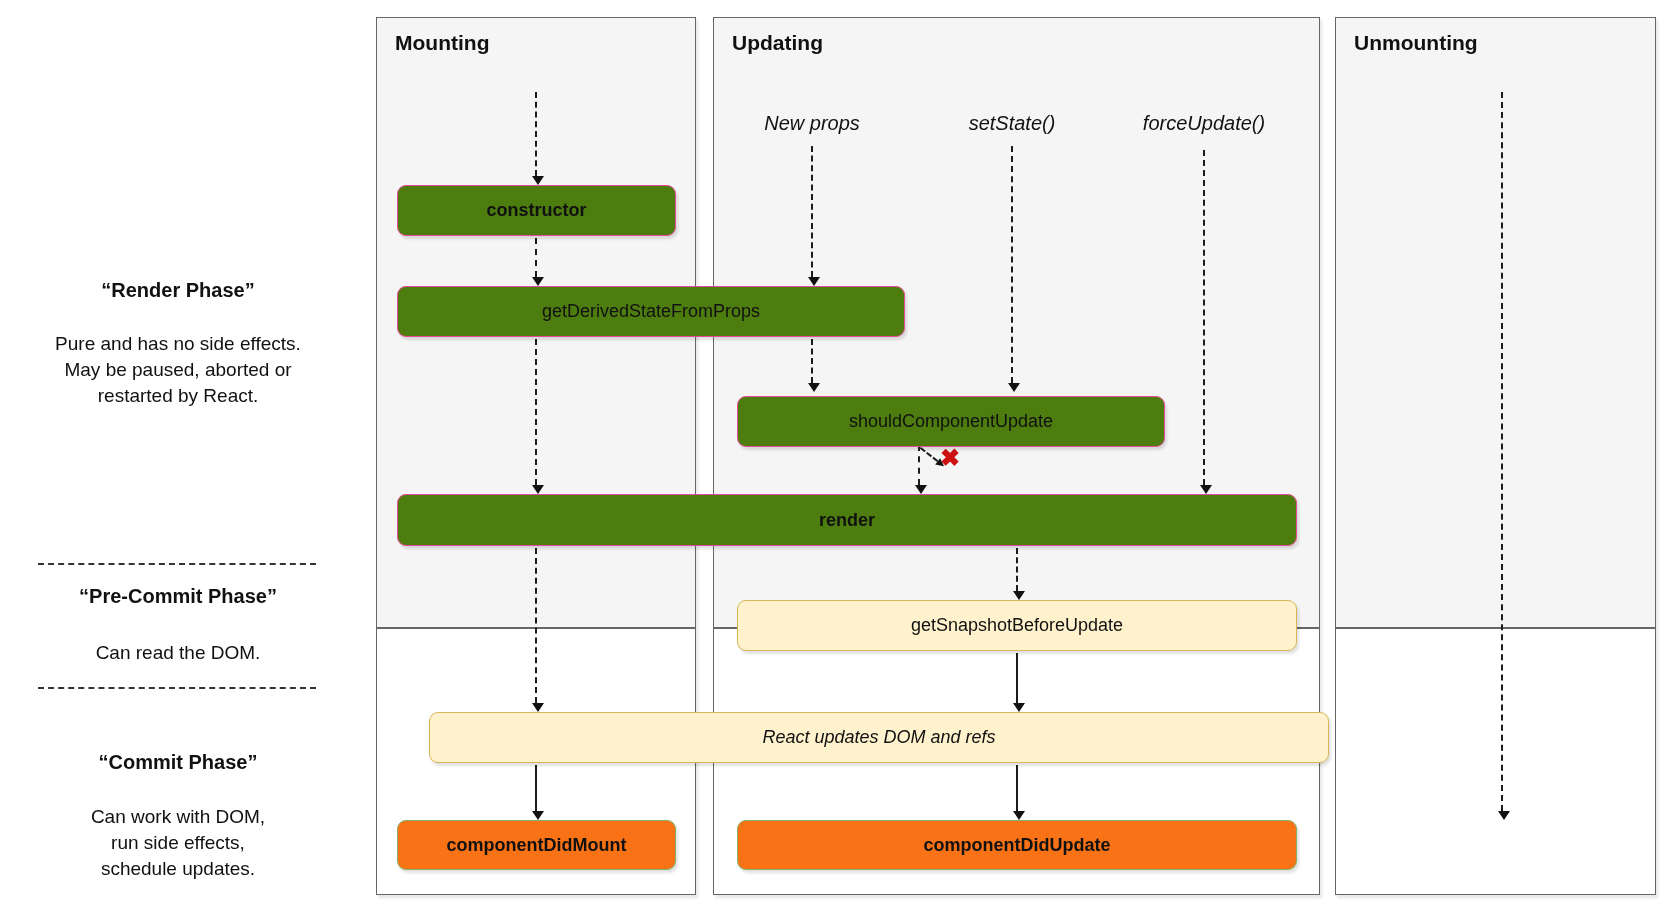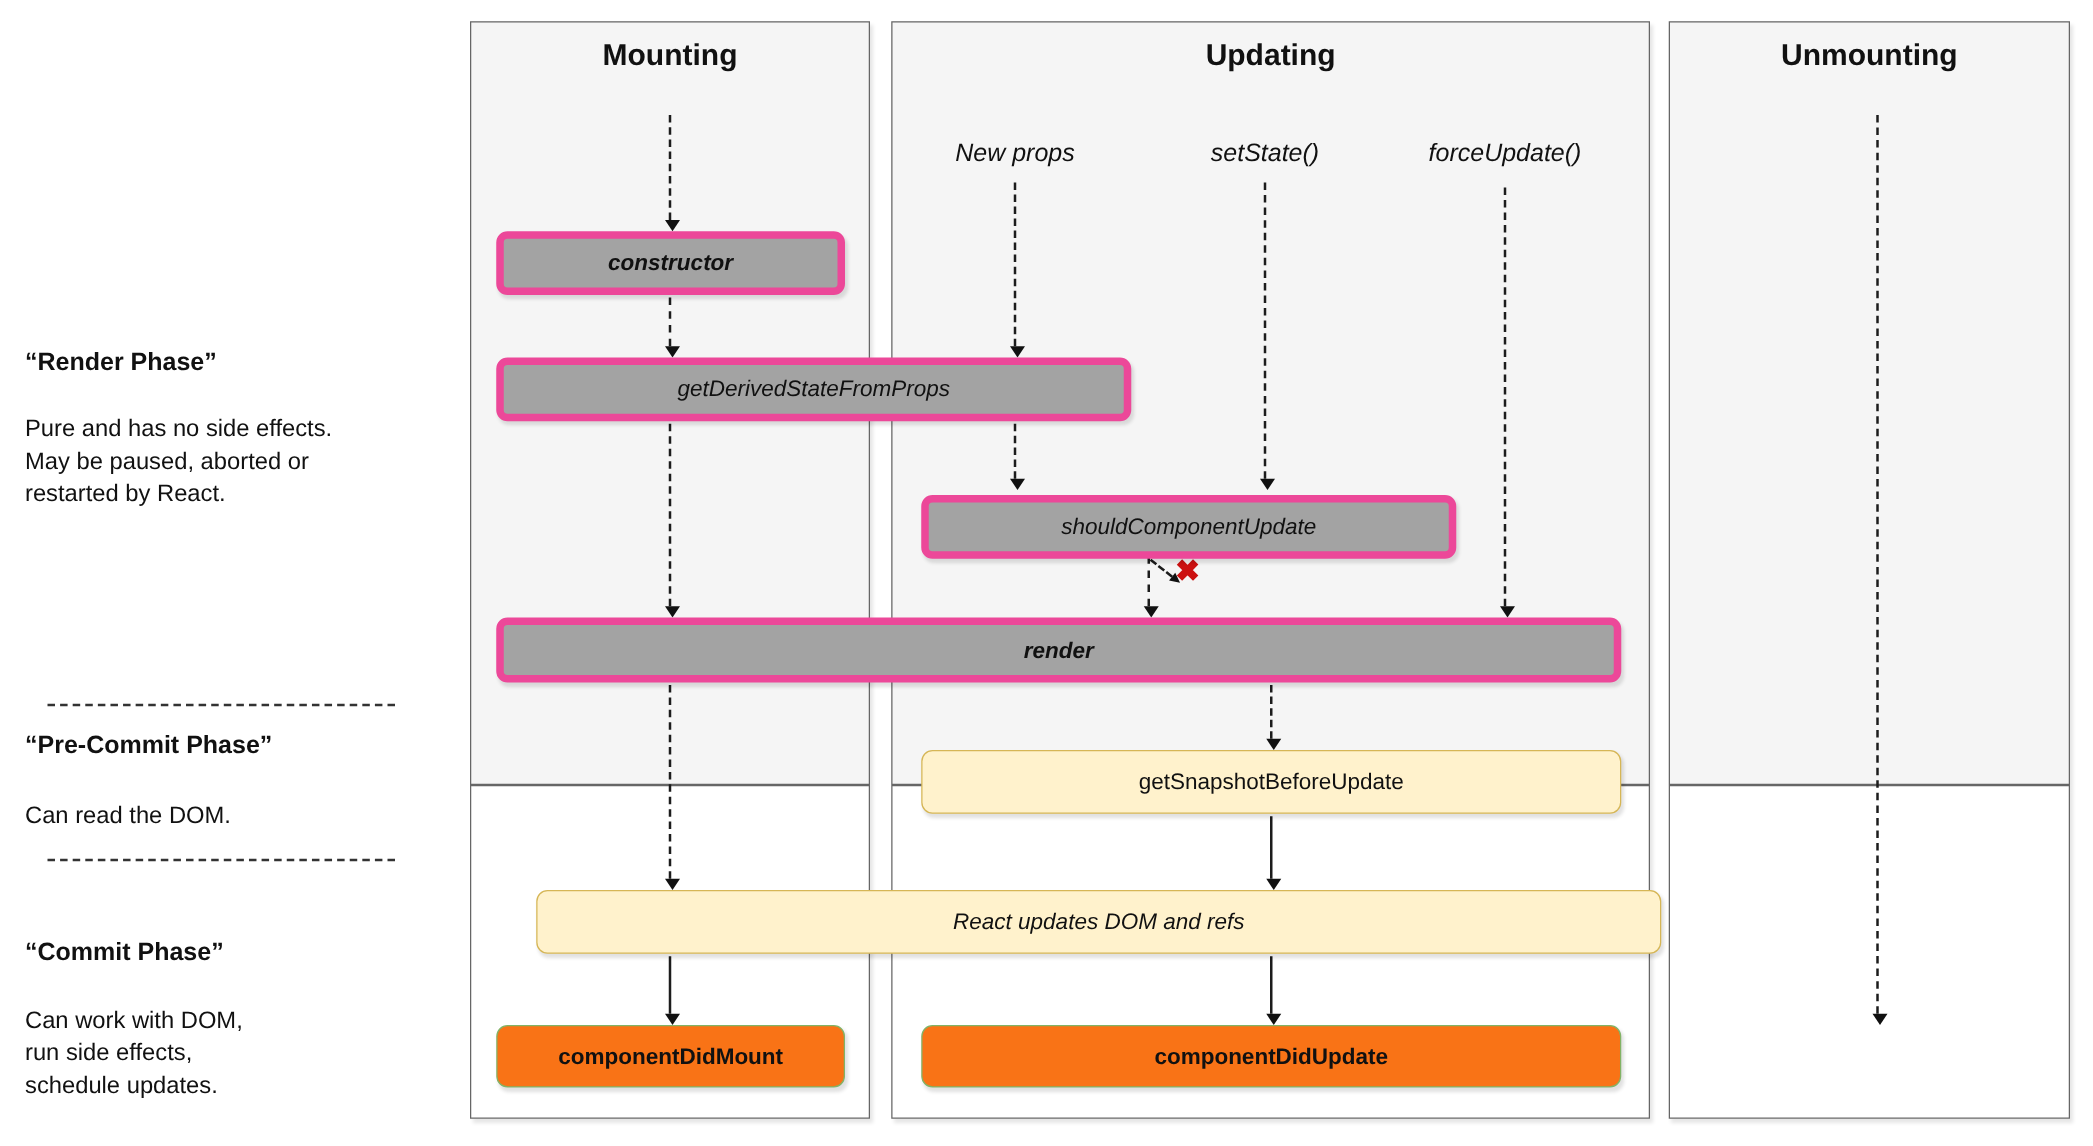--- a/index.html
+++ b/index.html
@@ -2,37 +2,37 @@
 <html><head>
 <meta charset="utf-8">
 <style>
   html,body{margin:0;padding:0;background:#ffffff;}
   .canvas{
     position:relative;width:1674px;height:917px;background:#ffffff;
     font-family:"Liberation Sans",sans-serif;color:#111;overflow:hidden;
   }
 
   
-  .side{position:absolute;left:20px;width:316px;}
+  .side{position:absolute;left:20px;width:316px;text-align:center;}
   .phase-title{font-size:20px;font-weight:bold;}
   .phase-line{font-size:19px;line-height:26px;}
   .divider{
     position:absolute;left:38px;width:278px;height:0;
     border-top:2px dashed #333;
   }
 
   
   .col-box{
     position:absolute;background:#f5f5f5;border:1px solid #666;
     box-shadow:2px 3px 3px rgba(0,0,0,0.10);box-sizing:border-box;
   }
   .col-box.white{background:#ffffff;}
   .col-title{
-    position:absolute;top:31px;text-align:center;
-    font-size:24px;font-weight:bold;
+    position:absolute;top:31px;text-align:left;
+    font-size:21px;font-weight:bold;padding-left:19px;
   }
   .trigger{
     position:absolute;top:112px;font-size:20px;font-style:italic;
     text-align:center;
   }
 
   
   .varrow{position:absolute;width:0;border-left:2px dashed #1c1c1c;}
   .varrow.solid{border-left-style:solid;}
   .varrow::after{
@@ -53,21 +53,21 @@
     position:absolute;left:940px;top:446px;font-size:24px;font-weight:bold;
     color:#cc1111;line-height:24px;
   }
 
   
   .node{
     position:absolute;display:flex;align-items:center;justify-content:center;
     border-radius:9px;font-size:18px;box-sizing:border-box;
     box-shadow:2px 3px 3px rgba(0,0,0,0.12);
   }
-  .node.blue{background:#a3a3a3;border:6px solid #ec4899;font-style:italic;}
+  .node.blue{background:#4d7c0f;border:1px solid #ec4899;}
   .node.yellow{background:#fff2cc;border:1px solid #d6b656;}
   .node.green{background:#f97316;border:1px solid #82b366;}
   .node.bold{font-weight:bold;}
   .node.italic{font-style:italic;margin-left:32px;}
 </style>
 </head>
 <body>
 
 <div class="canvas">
 

